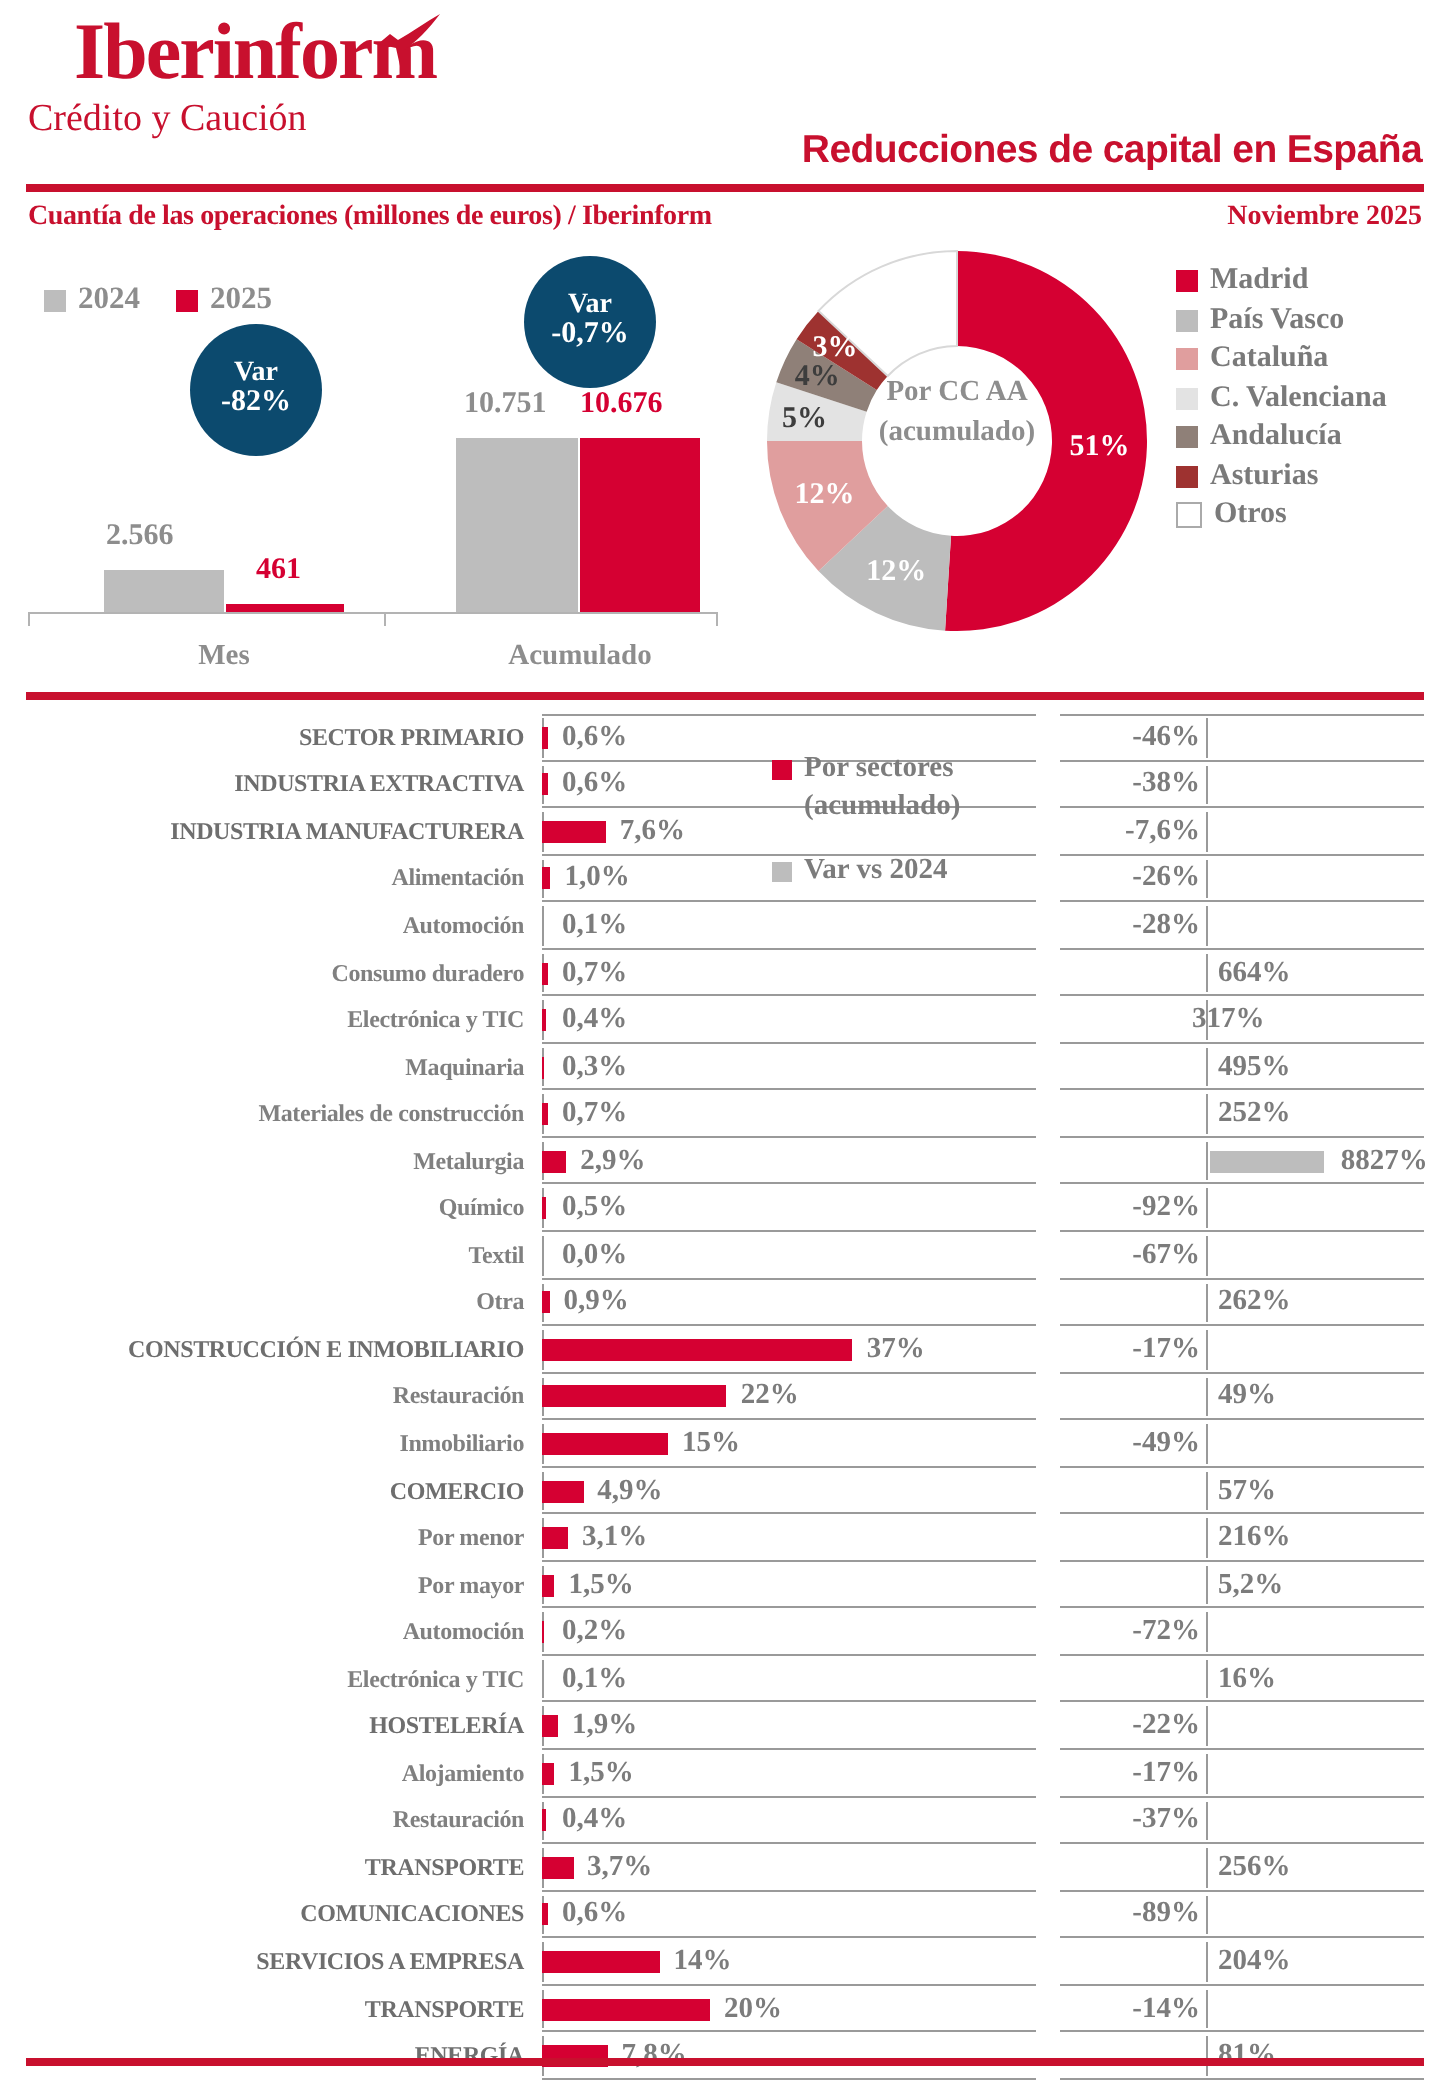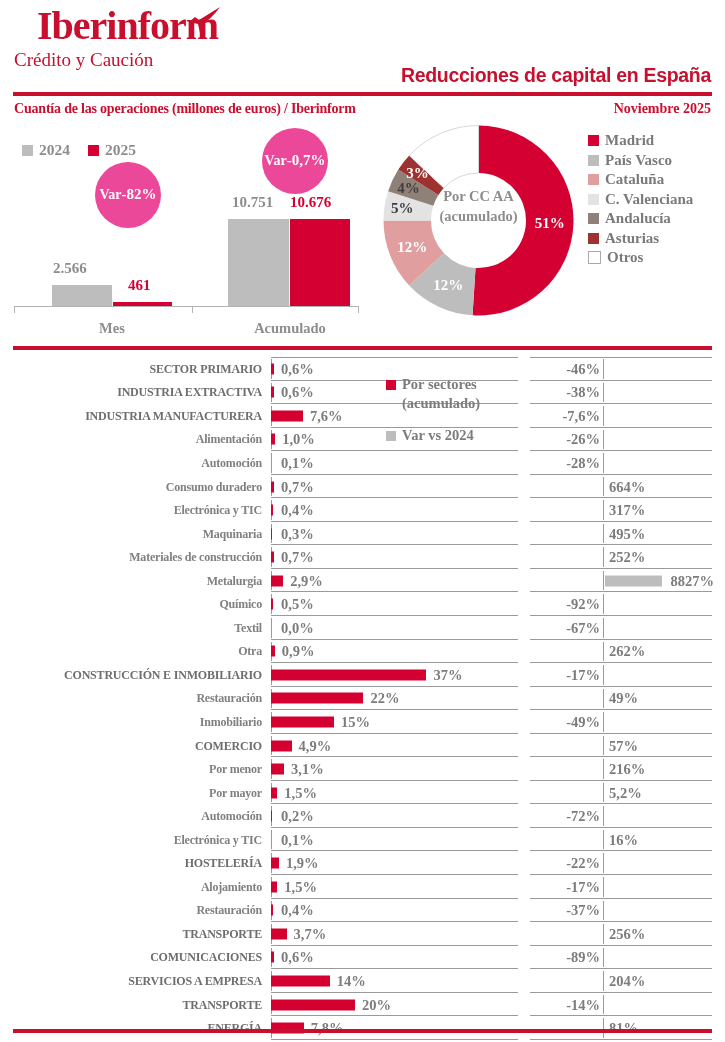--- a/index.html
+++ b/index.html
@@ -47,22 +47,22 @@
   .bar{position:absolute;}
   .bar-val{
     position:absolute;font-family:"Liberation Serif",serif;font-weight:bold;
     font-size:15px;white-space:nowrap;
   }
   .cat-lbl{
     position:absolute;font-family:"Liberation Serif",serif;font-weight:bold;
     font-size:14.5px;color:#8d8d8d;text-align:center;
   }
   .bubble{
-    position:absolute;border-radius:50%;background:#ec4899;
-    display:flex;flex-direction:row;align-items:center;justify-content:center;
+    position:absolute;border-radius:50%;background:#0c4a6e;
+    display:flex;flex-direction:column;align-items:center;justify-content:center;
     font-family:"Liberation Serif",serif;font-weight:bold;color:#ffffff;
     line-height:1.05;
   }
   .bubble .b1{font-size:14px;}
   .bubble .b2{font-size:15px;}
 
   
   #donut-wrap{left:383px;top:125px;width:191px;height:191px;}
   #donut-svg{display:block;}
   .slice-lbl{
@@ -335,21 +335,21 @@
         <div class="r-label">Electrónica y TIC</div>
         <div class="r-tick"></div>
         <div class="r-line"></div>
         <div class="r-bar-zone">
           <div class="r-bar" style="width: 1.7px;"></div>
           <div class="r-bar-val" style="left: 10px;">0,4%</div>
         </div>
         <div class="v-zone">
           <div class="v-axis"></div>
           <div class="v-line"></div>
-          <div class="v-pos" style="left: 79px;">317%</div>
+          <div class="v-pos" style="left: 66px;">317%</div>
         </div>
       </div>
       <div class="row">
         <div class="r-label">Maquinaria</div>
         <div class="r-tick"></div>
         <div class="r-line"></div>
         <div class="r-bar-zone">
           <div class="r-bar" style="width: 1.3px;"></div>
           <div class="r-bar-val" style="left: 10px;">0,3%</div>
         </div>

